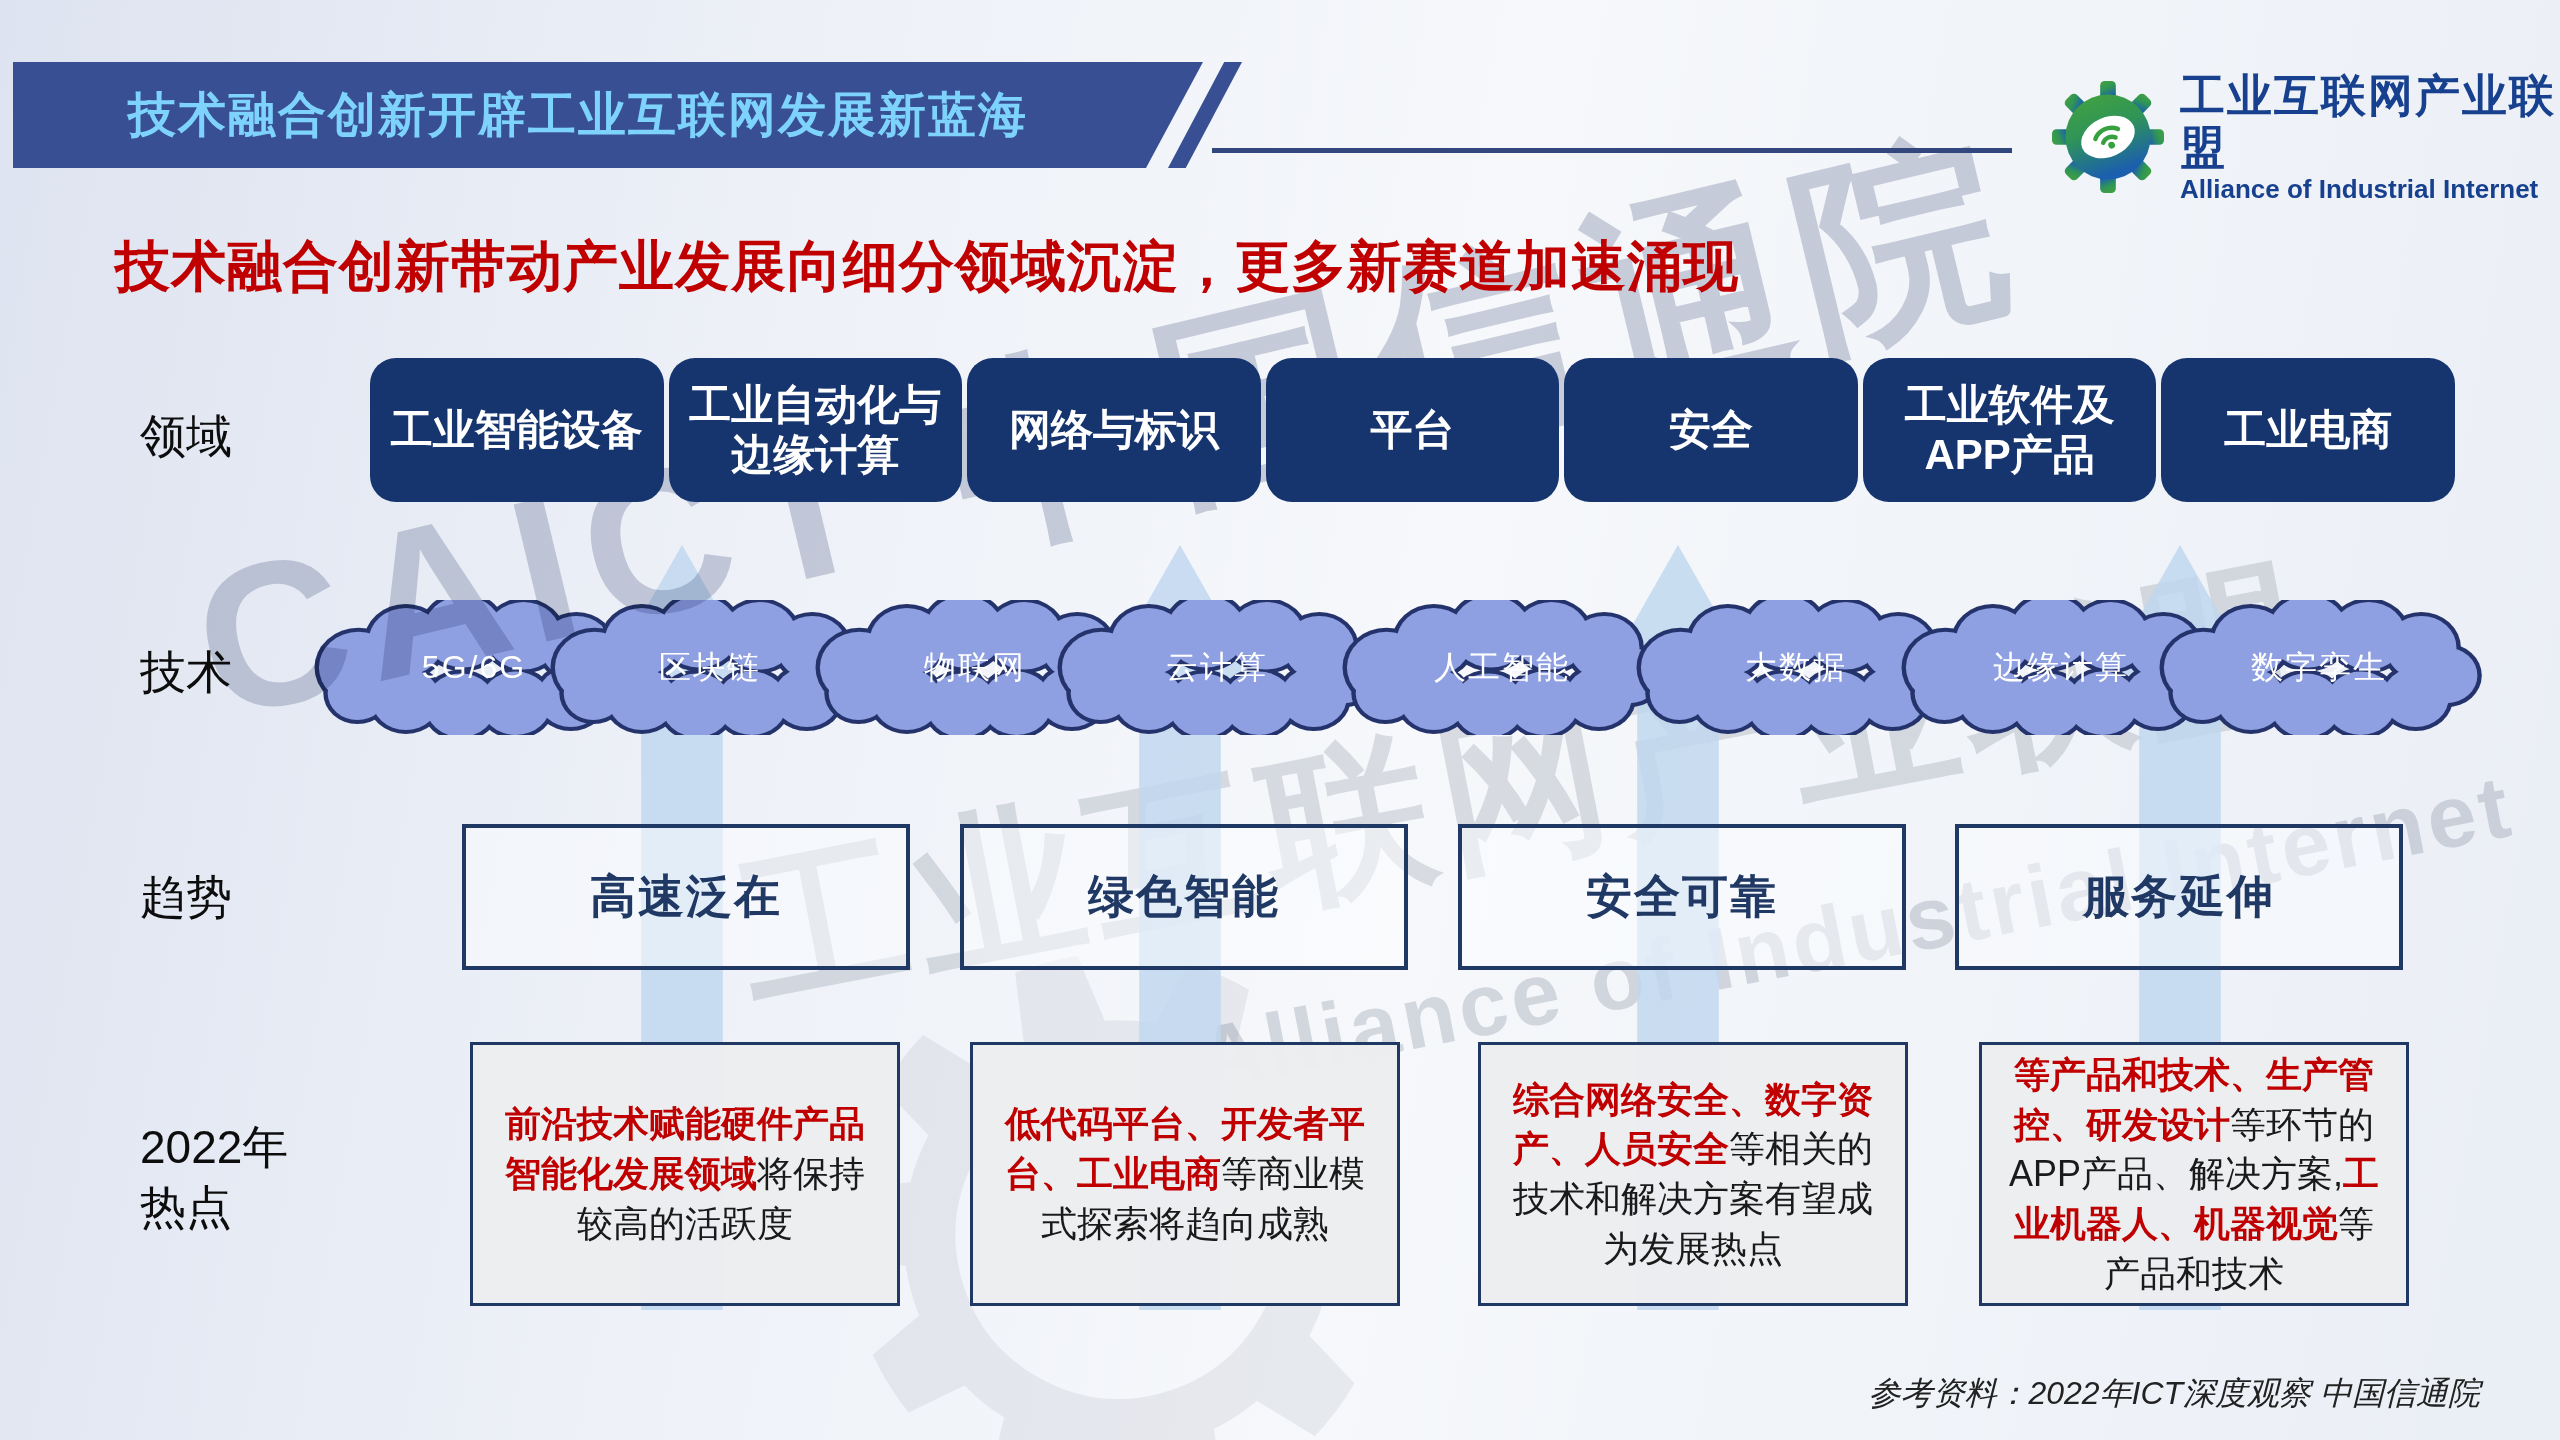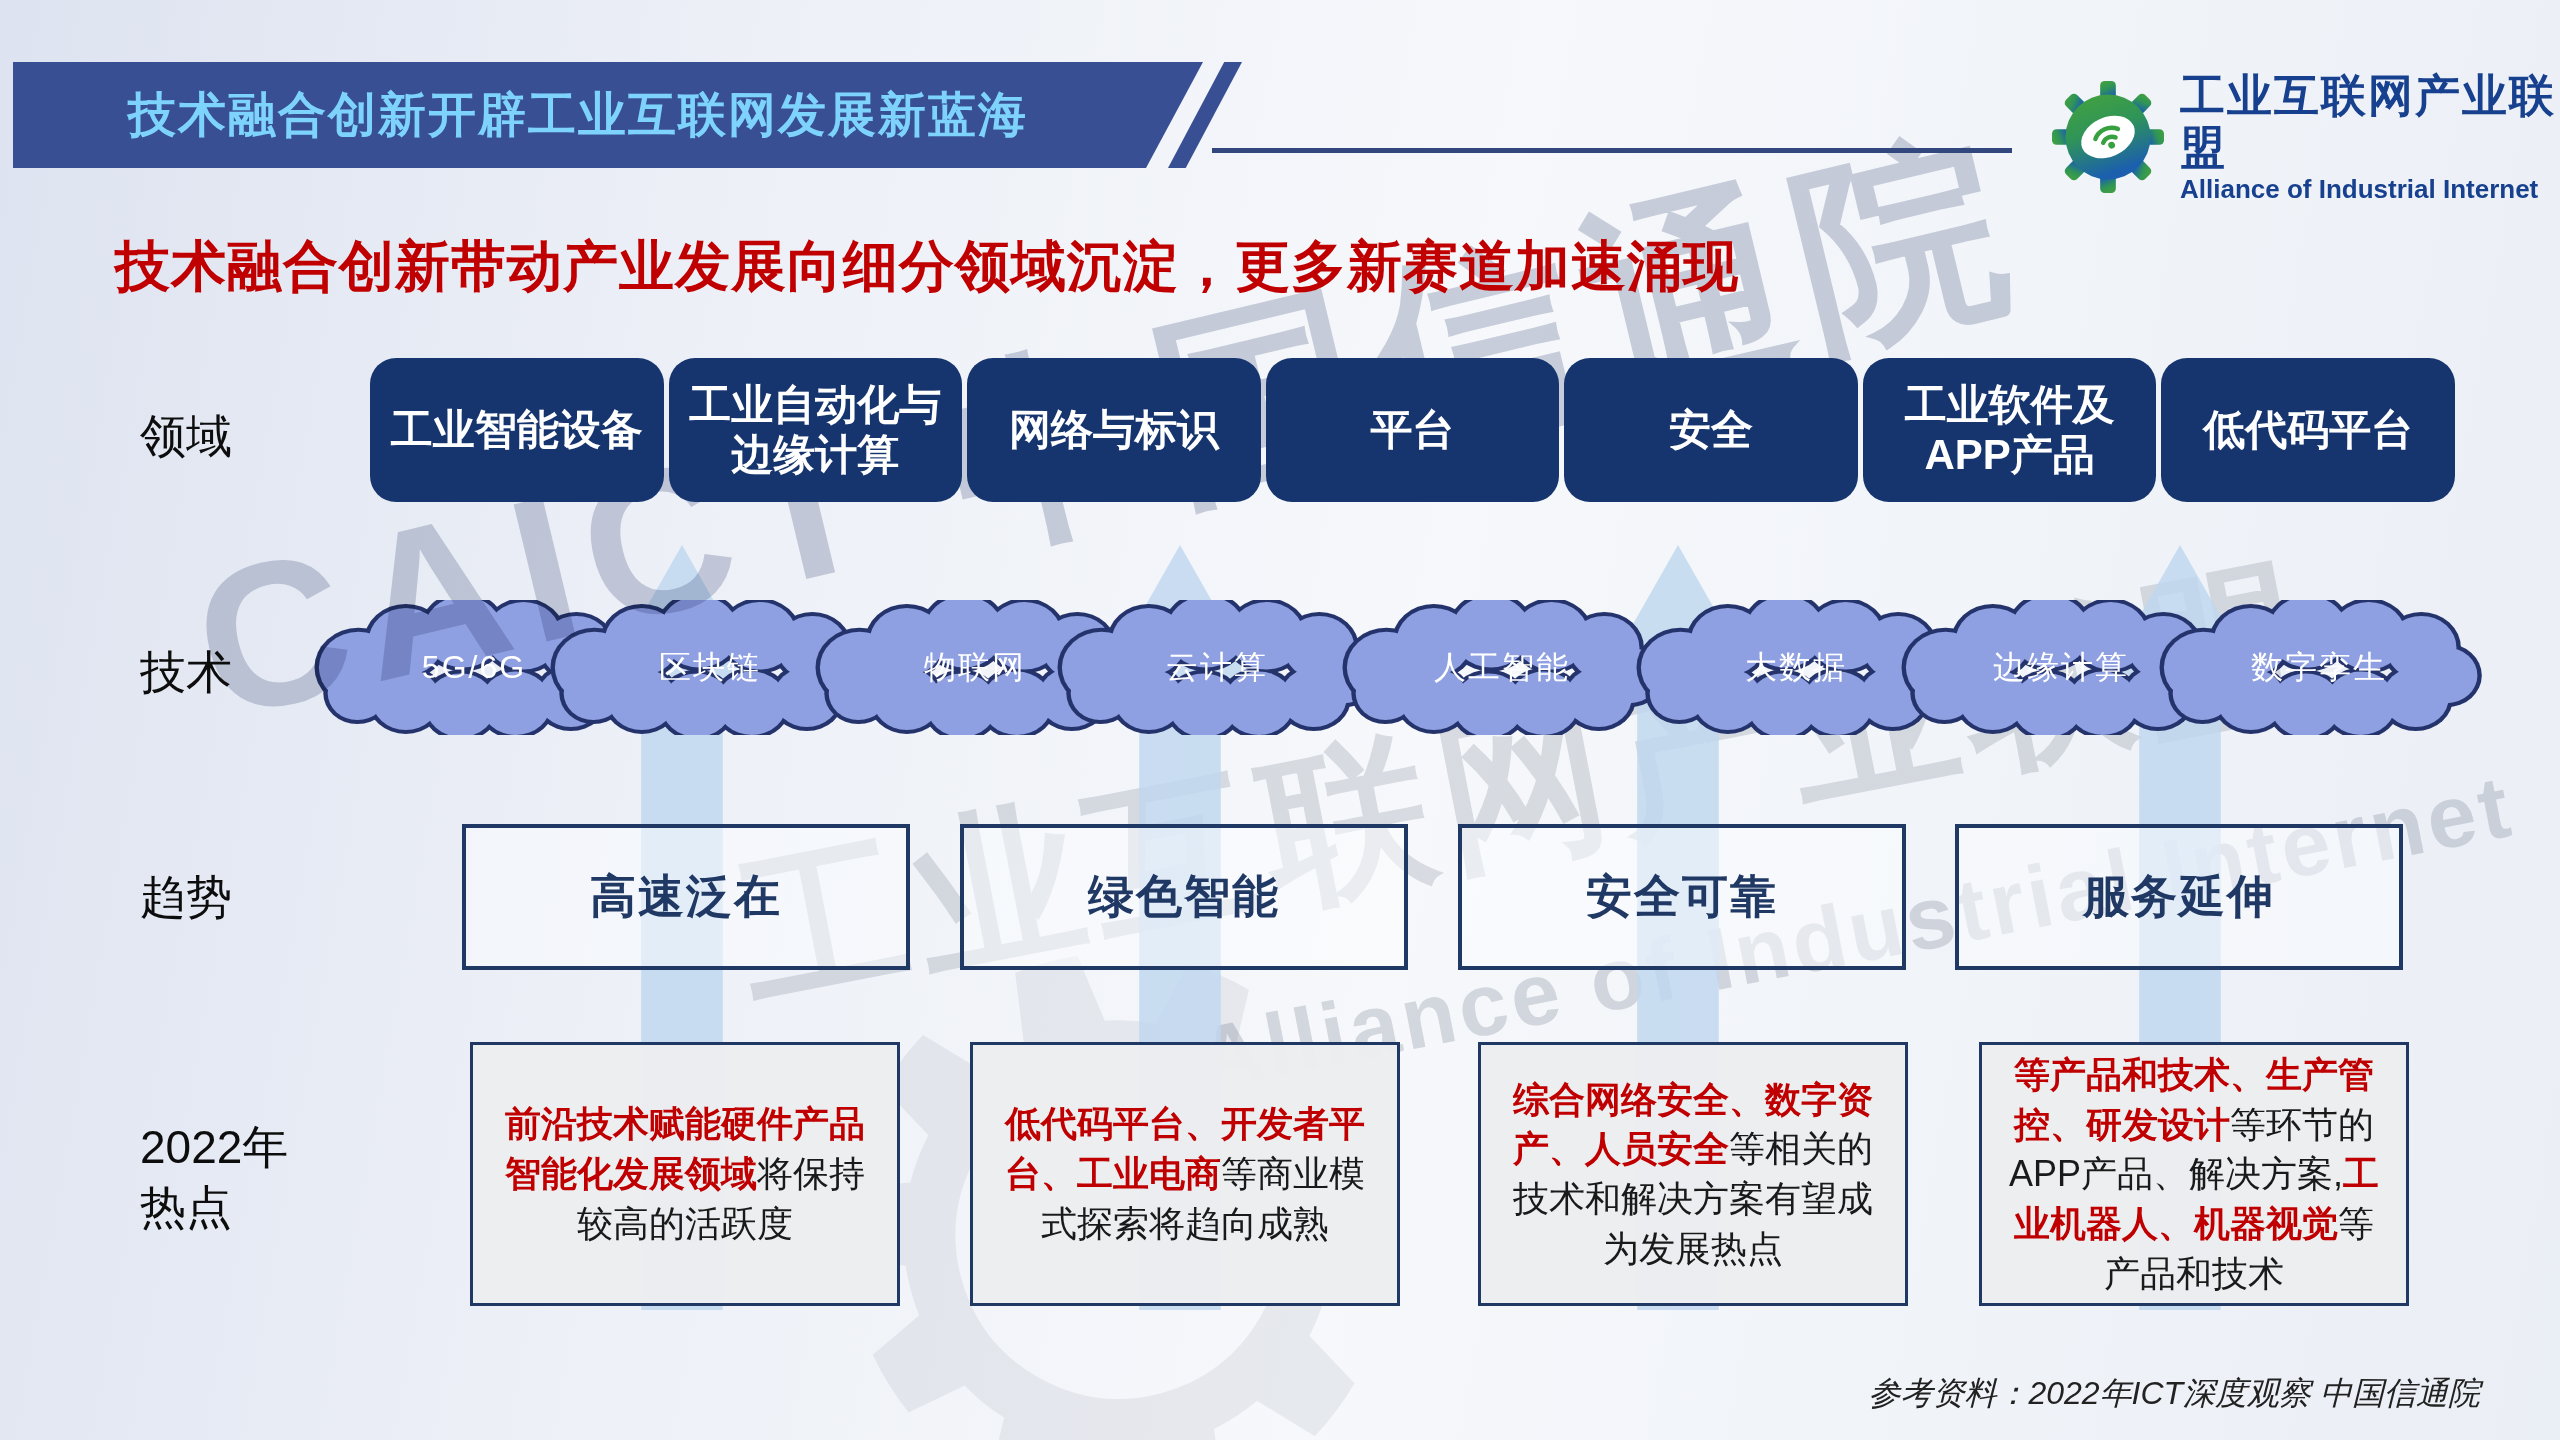--- a/index.html
+++ b/index.html
@@ -154,21 +154,21 @@
   <div class="rowlabel lab-trend">趋势</div>
   <div class="rowlabel lab-hot">2022年热点</div>
 
   <div class="domain-row">
     <div class="domain-box">工业智能设备</div>
     <div class="domain-box">工业自动化与边缘计算</div>
     <div class="domain-box">网络与标识</div>
     <div class="domain-box">平台</div>
     <div class="domain-box">安全</div>
     <div class="domain-box">工业软件及APP产品</div>
-    <div class="domain-box">低代码平台</div>
+    <div class="domain-box">工业电商</div>
   </div>
 
   <div class="cloud" style="left:309px">
     <svg viewBox="0 0 300 136" preserveAspectRatio="none">
         <use href="#cloudShape"></use>
       </svg>
     <div class="cloud-label">5G/6G</div>
   </div>
   <div class="cloud" style="left:545px">
     <svg viewBox="0 0 300 136" preserveAspectRatio="none">

